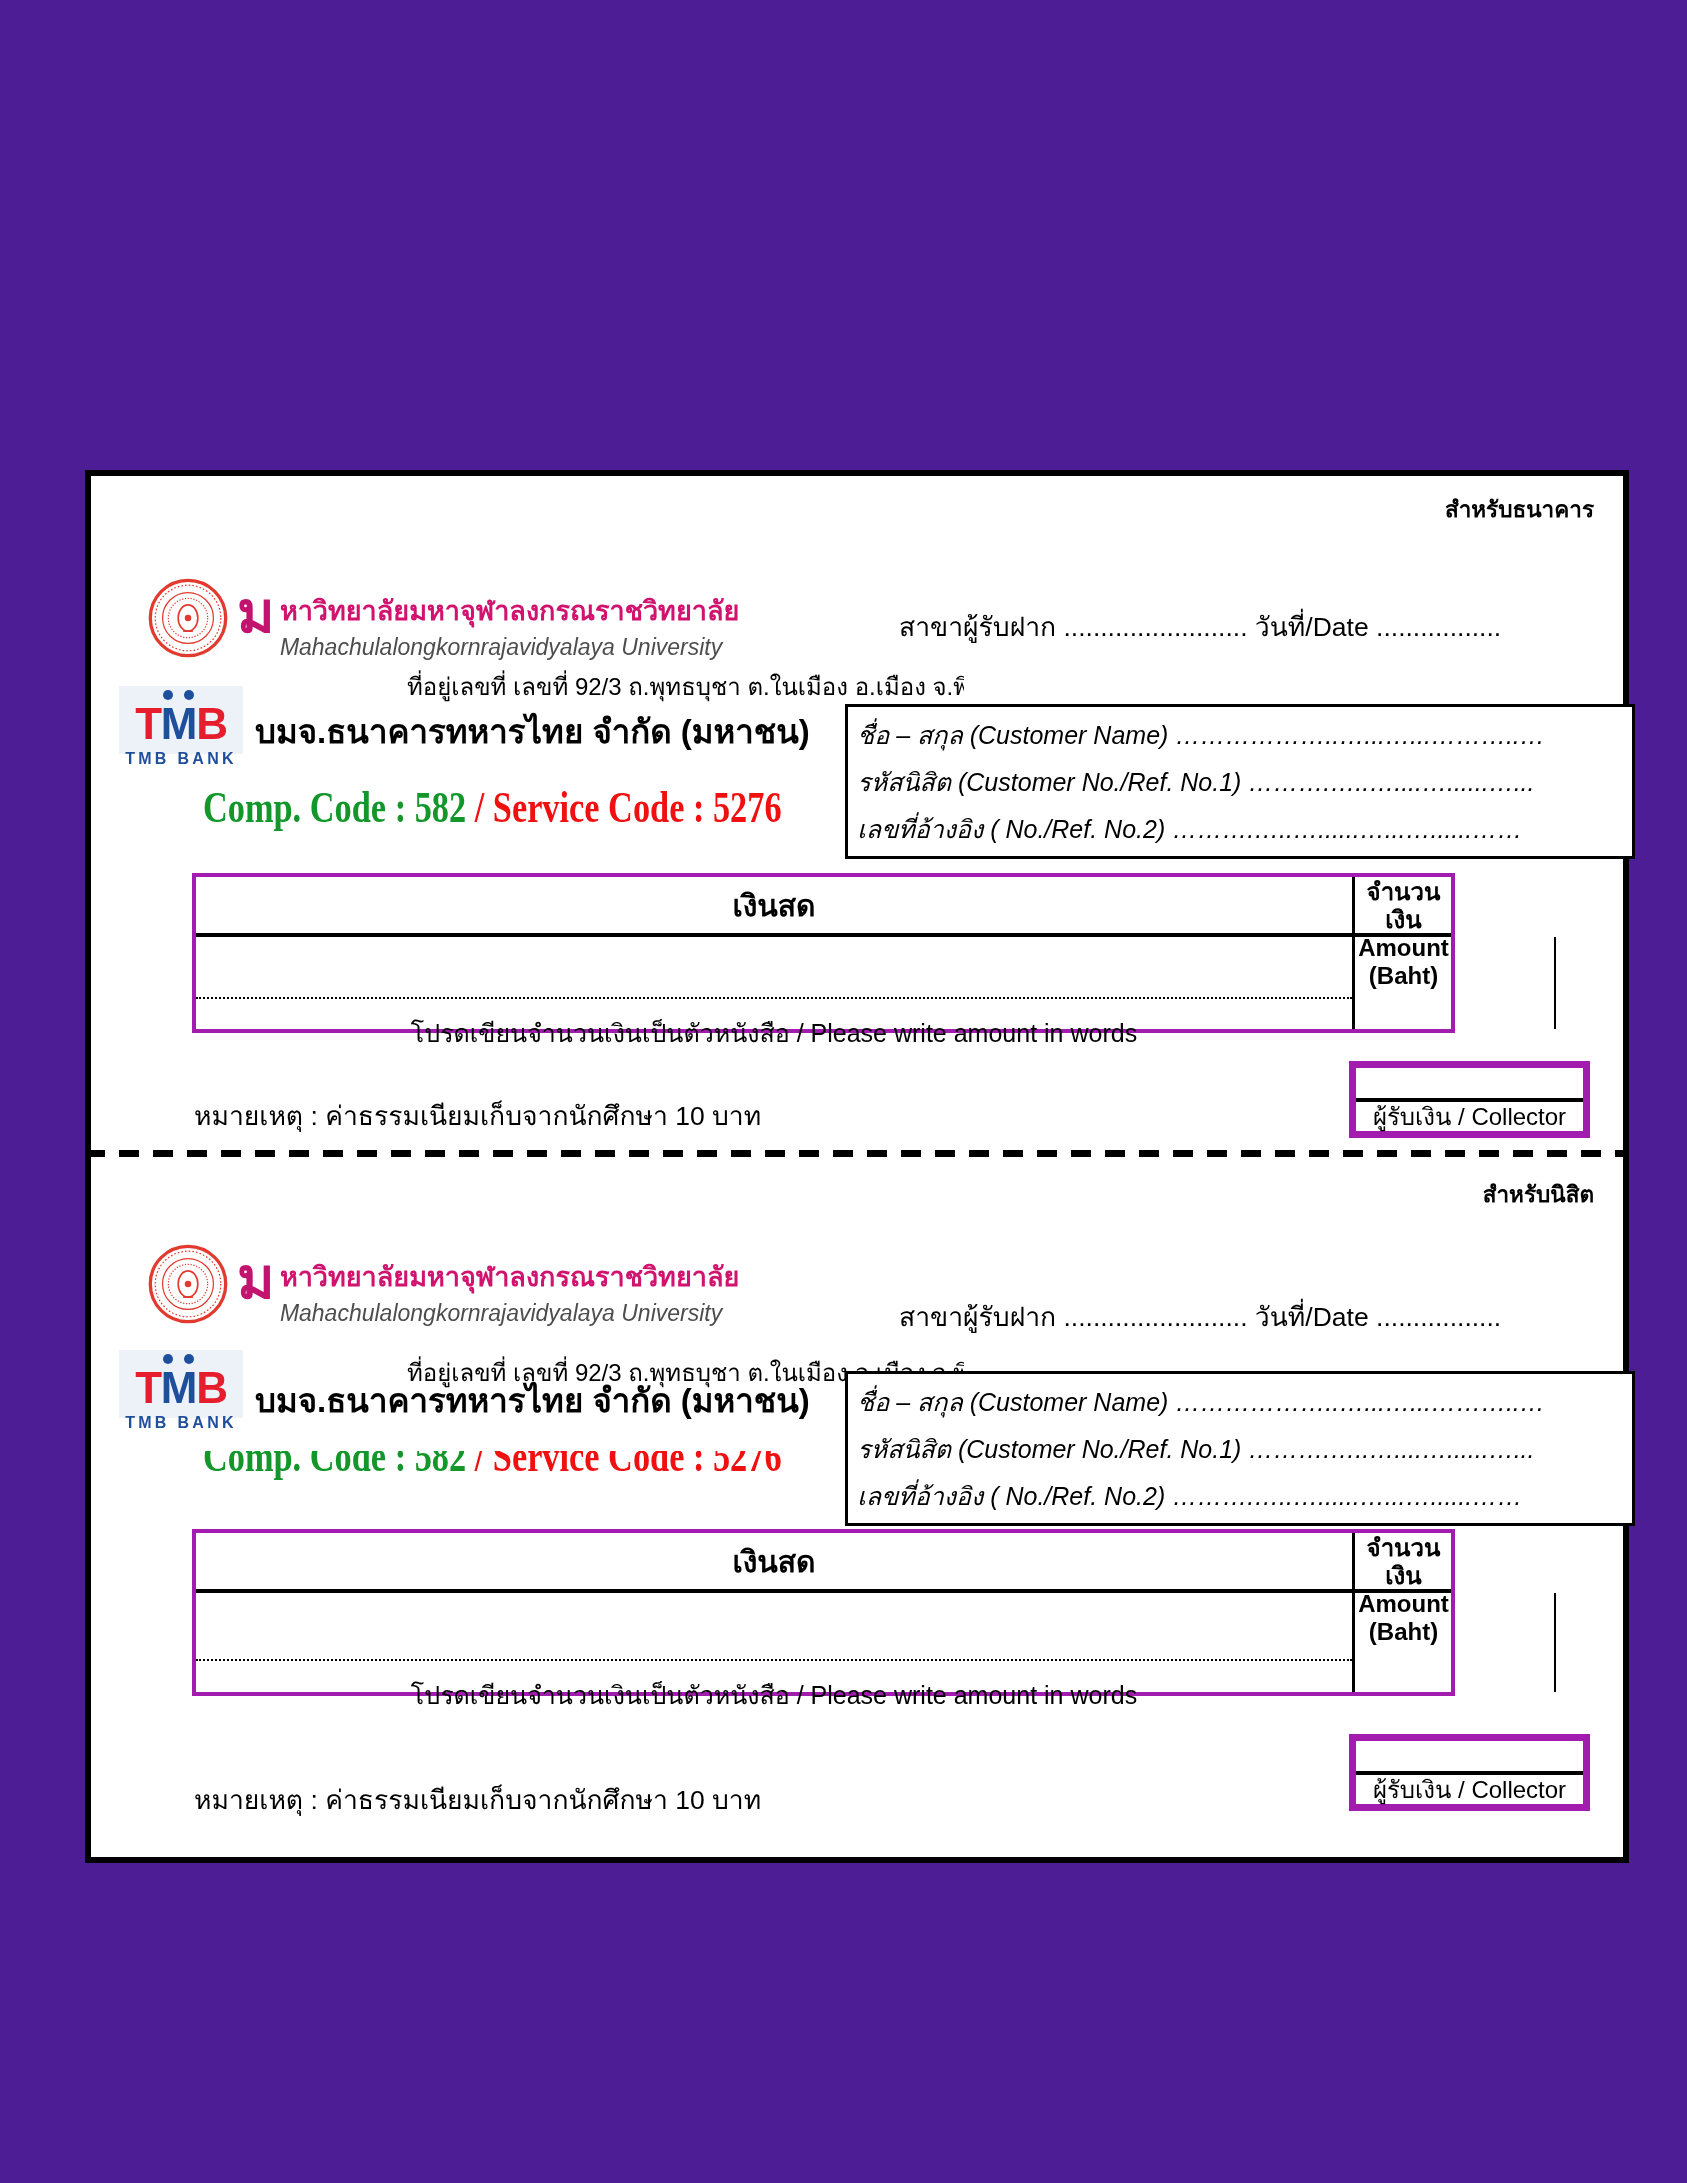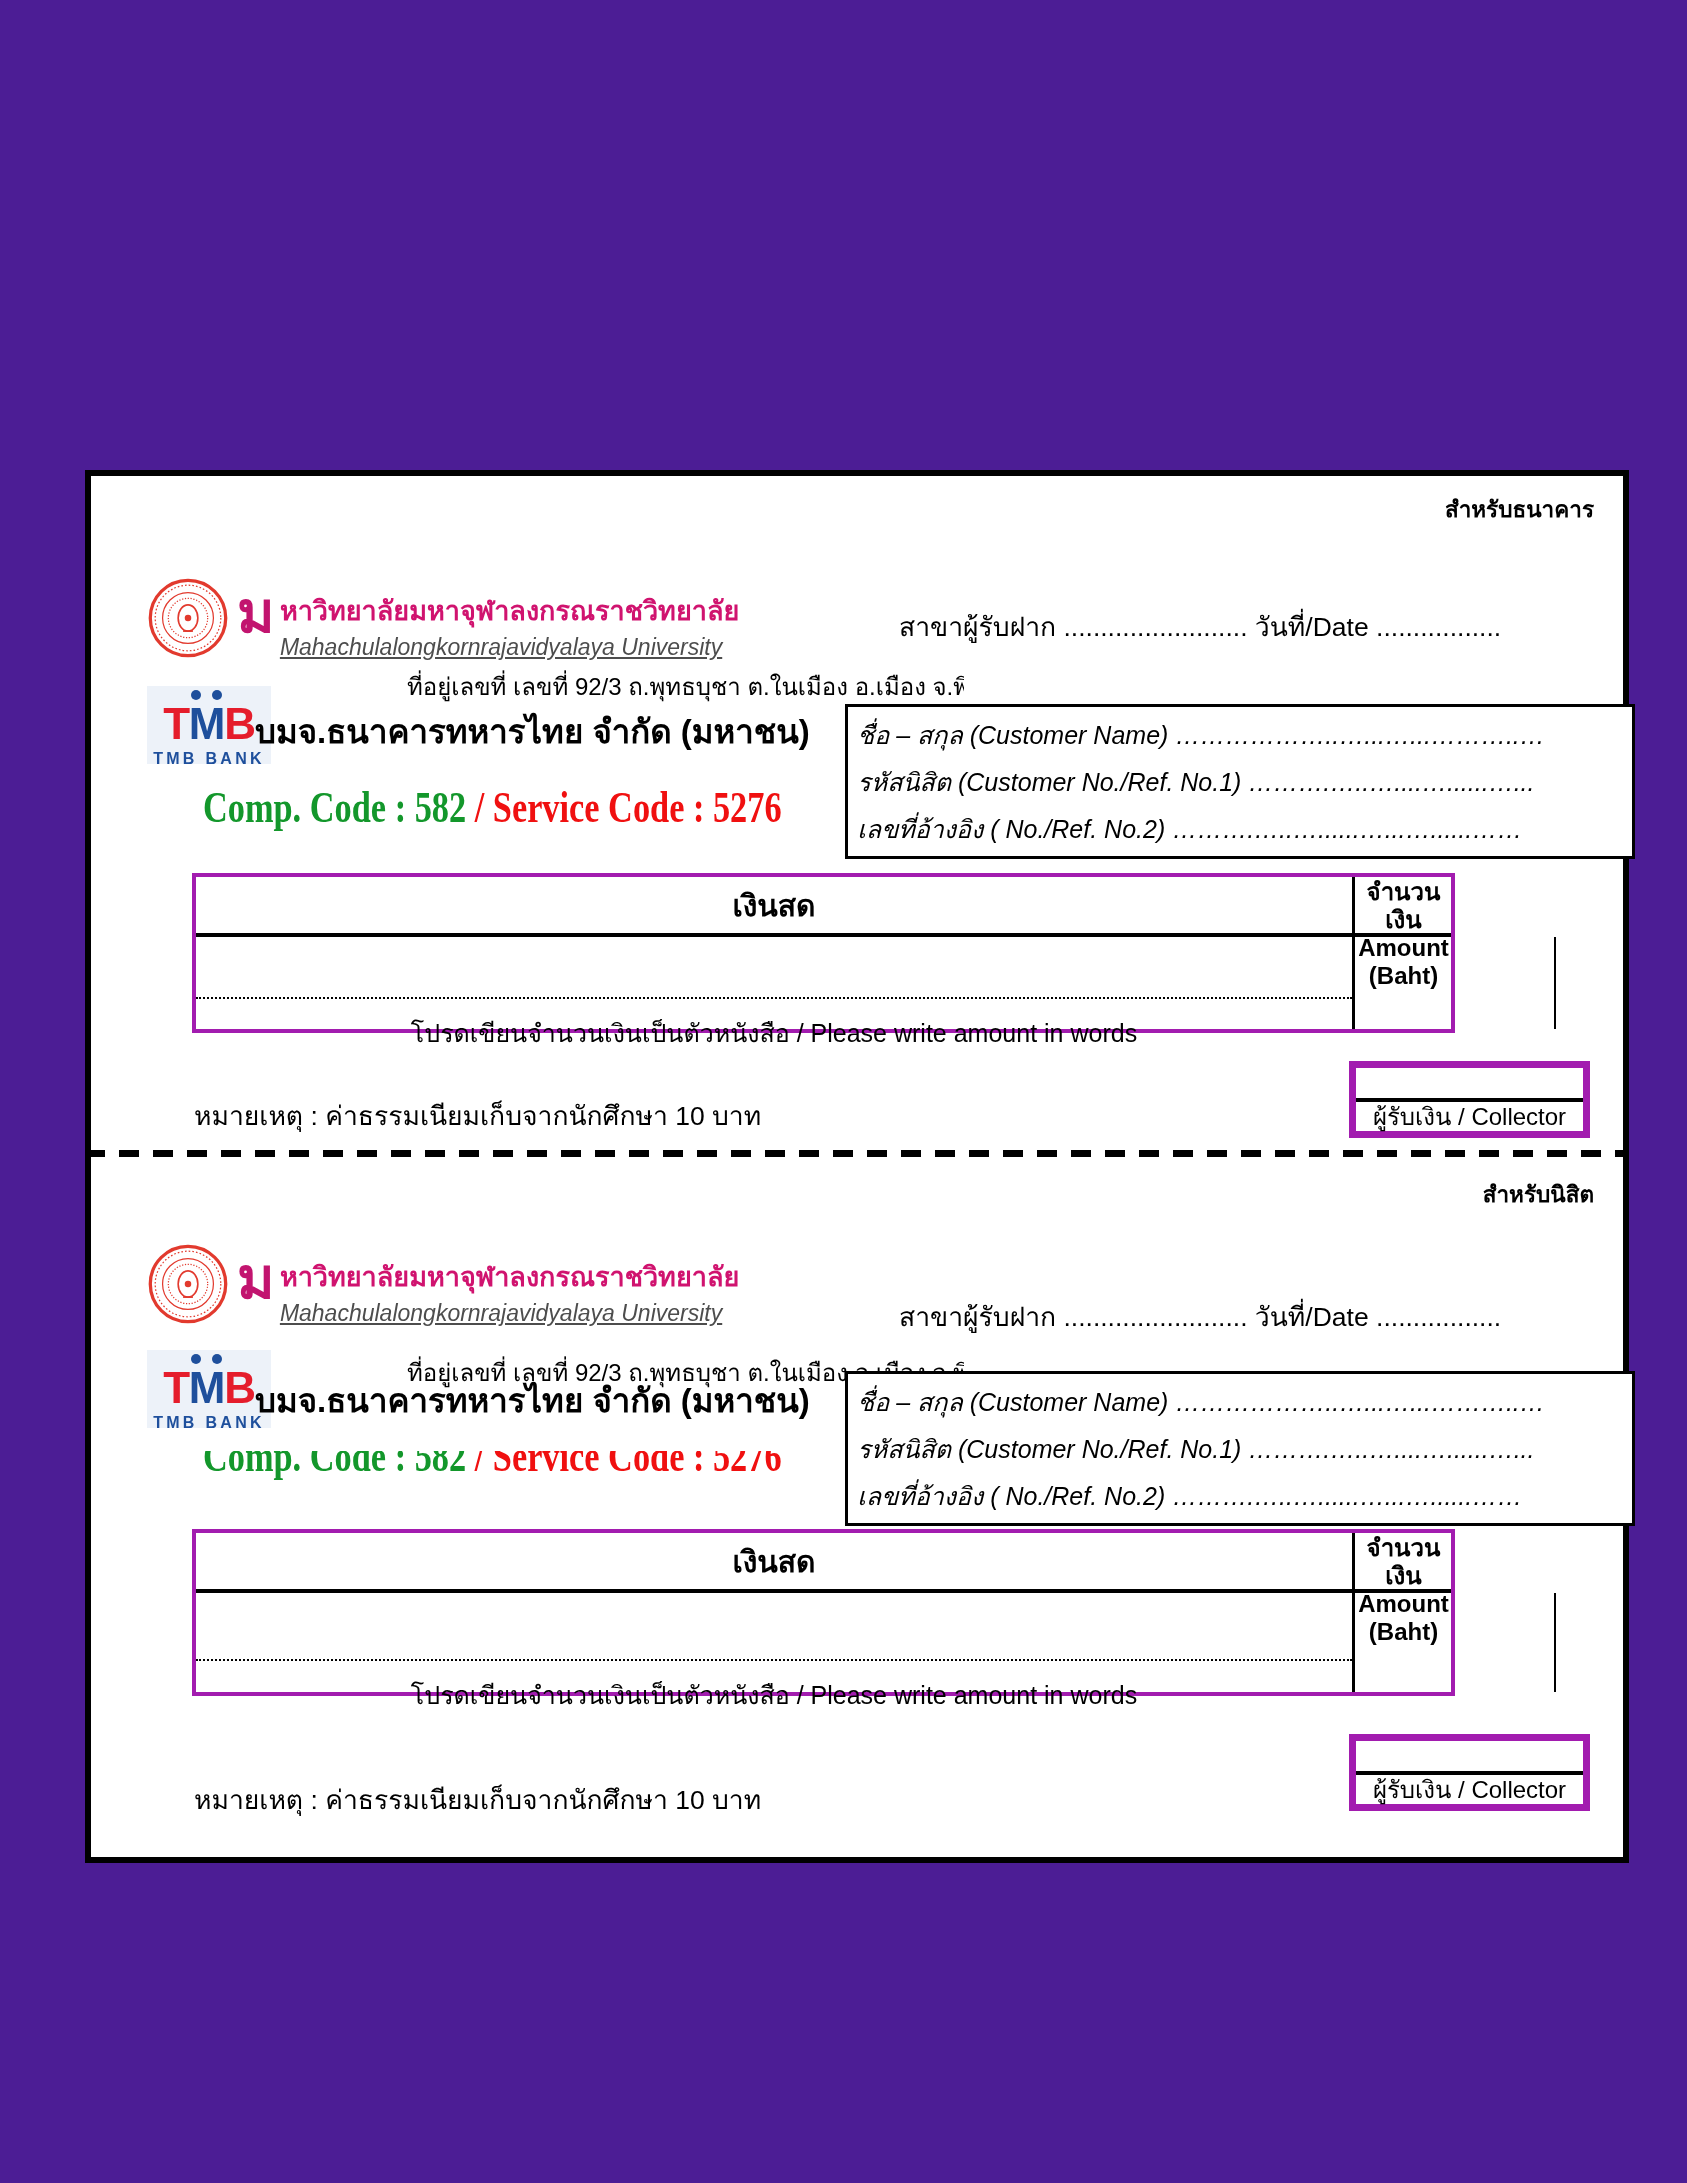--- a/index.html
+++ b/index.html
@@ -22,30 +22,30 @@
   }
 
   
   .seal { position:absolute; left:56px; top:101px; width:82px; height:82px; }
   .secB .seal { top:82px; }
   .uni { position:absolute; left:146px; top:110px; display:flex; gap:5.3px; align-items:flex-start; }
   .secB .uni { top:91px; }
   .uni-initial { font-size:57px; line-height:53px; font-weight:bold; color:#c2146f; }
   .uni-names { padding-top:2.6px; }
   .uni-th { font-size:27px; font-weight:bold; color:#d0136f; }
-  .uni-en { font-size:23px; font-style:italic; color:#4d4d4d; margin-top:2px;text-decoration:underline; }
+  .uni-en { font-size:23px; font-style:italic; color:#4d4d4d; margin-top:2px; }
 
   .branch-line { position:absolute; left:808px; top:130px; width:662px; font-size:26.5px; white-space:nowrap; }
   .secB .branch-line { top:135px; }
 
   .addr { position:absolute; left:316px; top:191px; width:557px; overflow:hidden; white-space:nowrap; font-size:24px; }
   .secB .addr { top:192px; }
 
   
-  .tmb { position:absolute; left:56px; top:210px; width:124px; height:78px; background:#edf2f9; text-align:center; }
+  .tmb { position:absolute; left:28px; top:210px; width:124px; height:68px; background:#edf2f9; text-align:center; }
   .secB .tmb { top:189px; }
   .tmb-letters { font-weight:bold; font-size:44px; line-height:44px; margin-top:16px; letter-spacing:-1.3px; font-family:"Liberation Sans",sans-serif; }
   .tl-t,.tl-b { color:#e51d2c; }
   .tl-m { color:#1e4f9c; position:relative; }
   .tl-m::before,.tl-m::after {
     content:""; position:absolute; width:10px; height:10px; border-radius:50%;
     background:#1e4f9c; top:-9.3px;
   }
   .tl-m::before { left:2px; }
   .tl-m::after { right:2px; }

